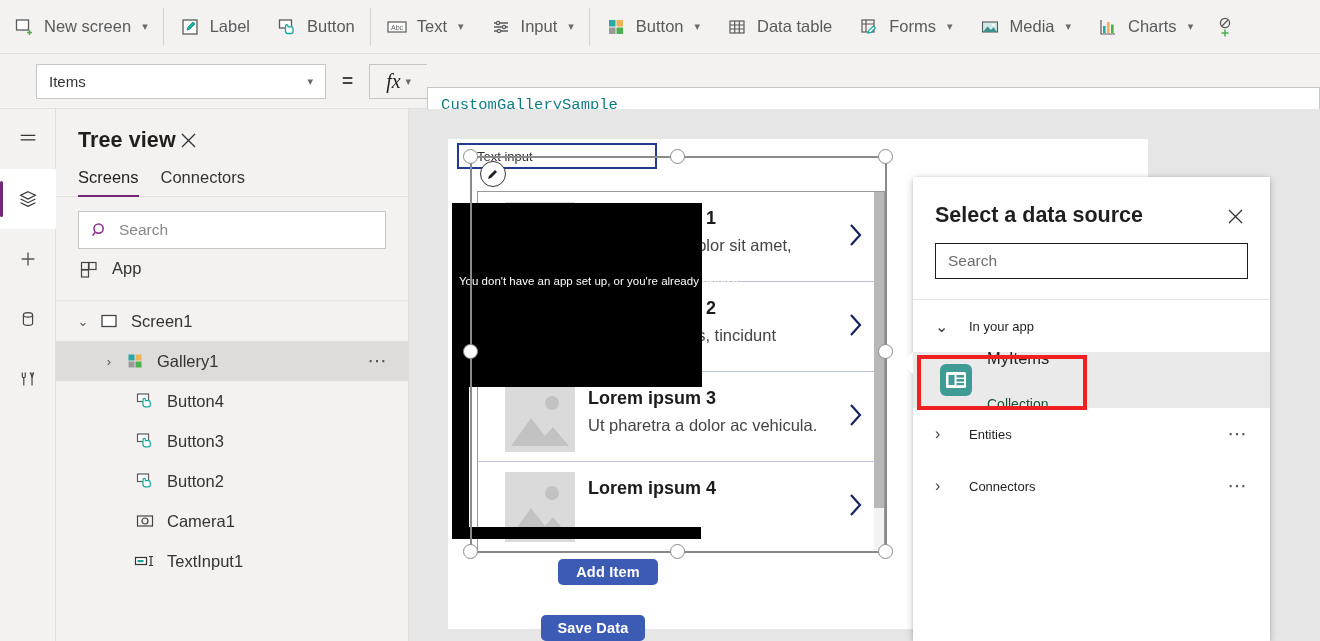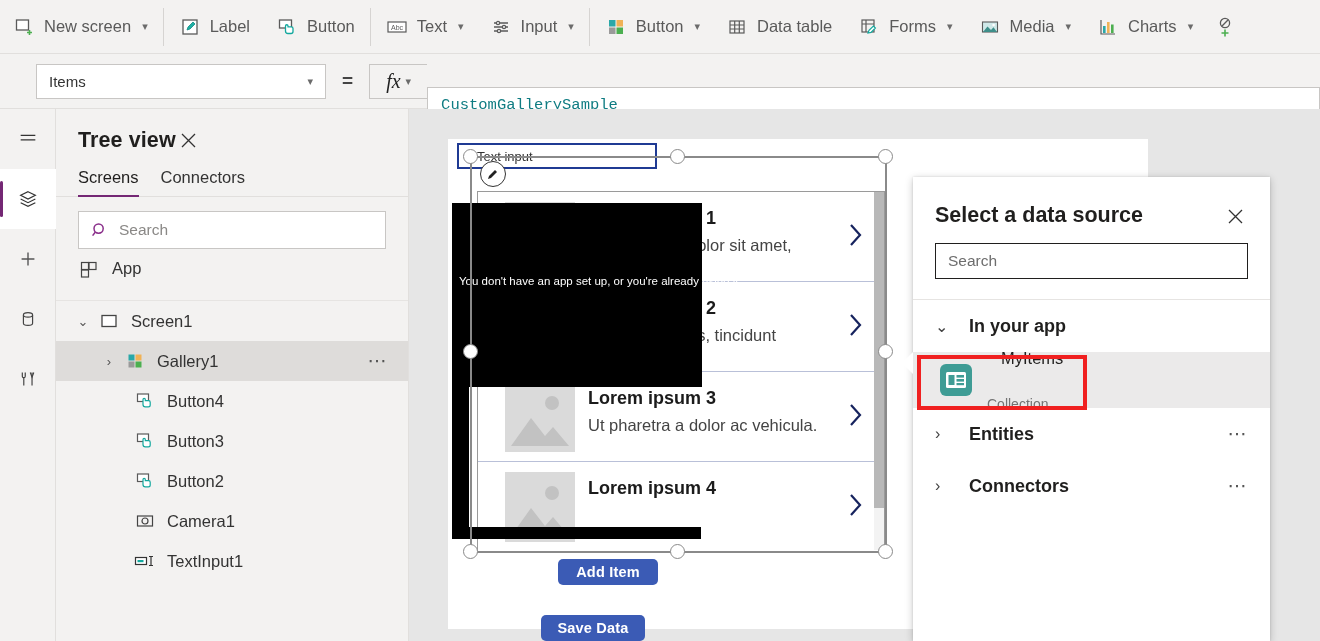--- a/index.html
+++ b/index.html
@@ -204,29 +204,29 @@
   .ds-search input {
     border: none; outline: none; flex: 1; font-size: 15.5px; color: #333;
     font-family: "Liberation Sans", sans-serif; background: transparent;
   }
   .ds-search input::placeholder { color: #6d6d6d; }
   .ds-group {
     display: flex; align-items: center; height: 52px; padding-left: 22px;
     cursor: pointer; position: relative;
   }
   .ds-group .gtw { width: 34px; display:flex; align-items:center; color:#444; }
-  .ds-group .glbl { font-size: 18px; font-weight: 700; color: #201f1e; }
+  .ds-group .glbl { font-size: 13px; font-weight: 400; color: #201f1e; }
   .ds-group .gdots { position:absolute; right: 22px; font-size: 19px; color:#555; letter-spacing:1.5px; line-height:.6; }
   .ds-item {
     display: flex; align-items: center; gap: 14px; height: 56px;
     padding-left: 26px; background: #ebeaea; cursor: pointer;
   }
   .ds-item-texts { display: flex; flex-direction: column; gap: 1px; }
-  .ds-item-name { font-size: 16.5px; color: #201f1e; margin-left: 14px; }
-  .ds-item-sub { font-size: 14px; color: #737373; margin-top: 27px; }
+  .ds-item-name { font-size: 16.5px; color: #201f1e; }
+  .ds-item-sub { font-size: 14px; color: #14532d; margin-top: 27px; }
   .ds-hl {
     position: absolute; left: 4px; top: 178px; width: 170px; height: 55px;
     border: 4px solid #f02020; pointer-events: none;
   }
 </style>
 </head>
 <body>
 
 <div id="app">
 

